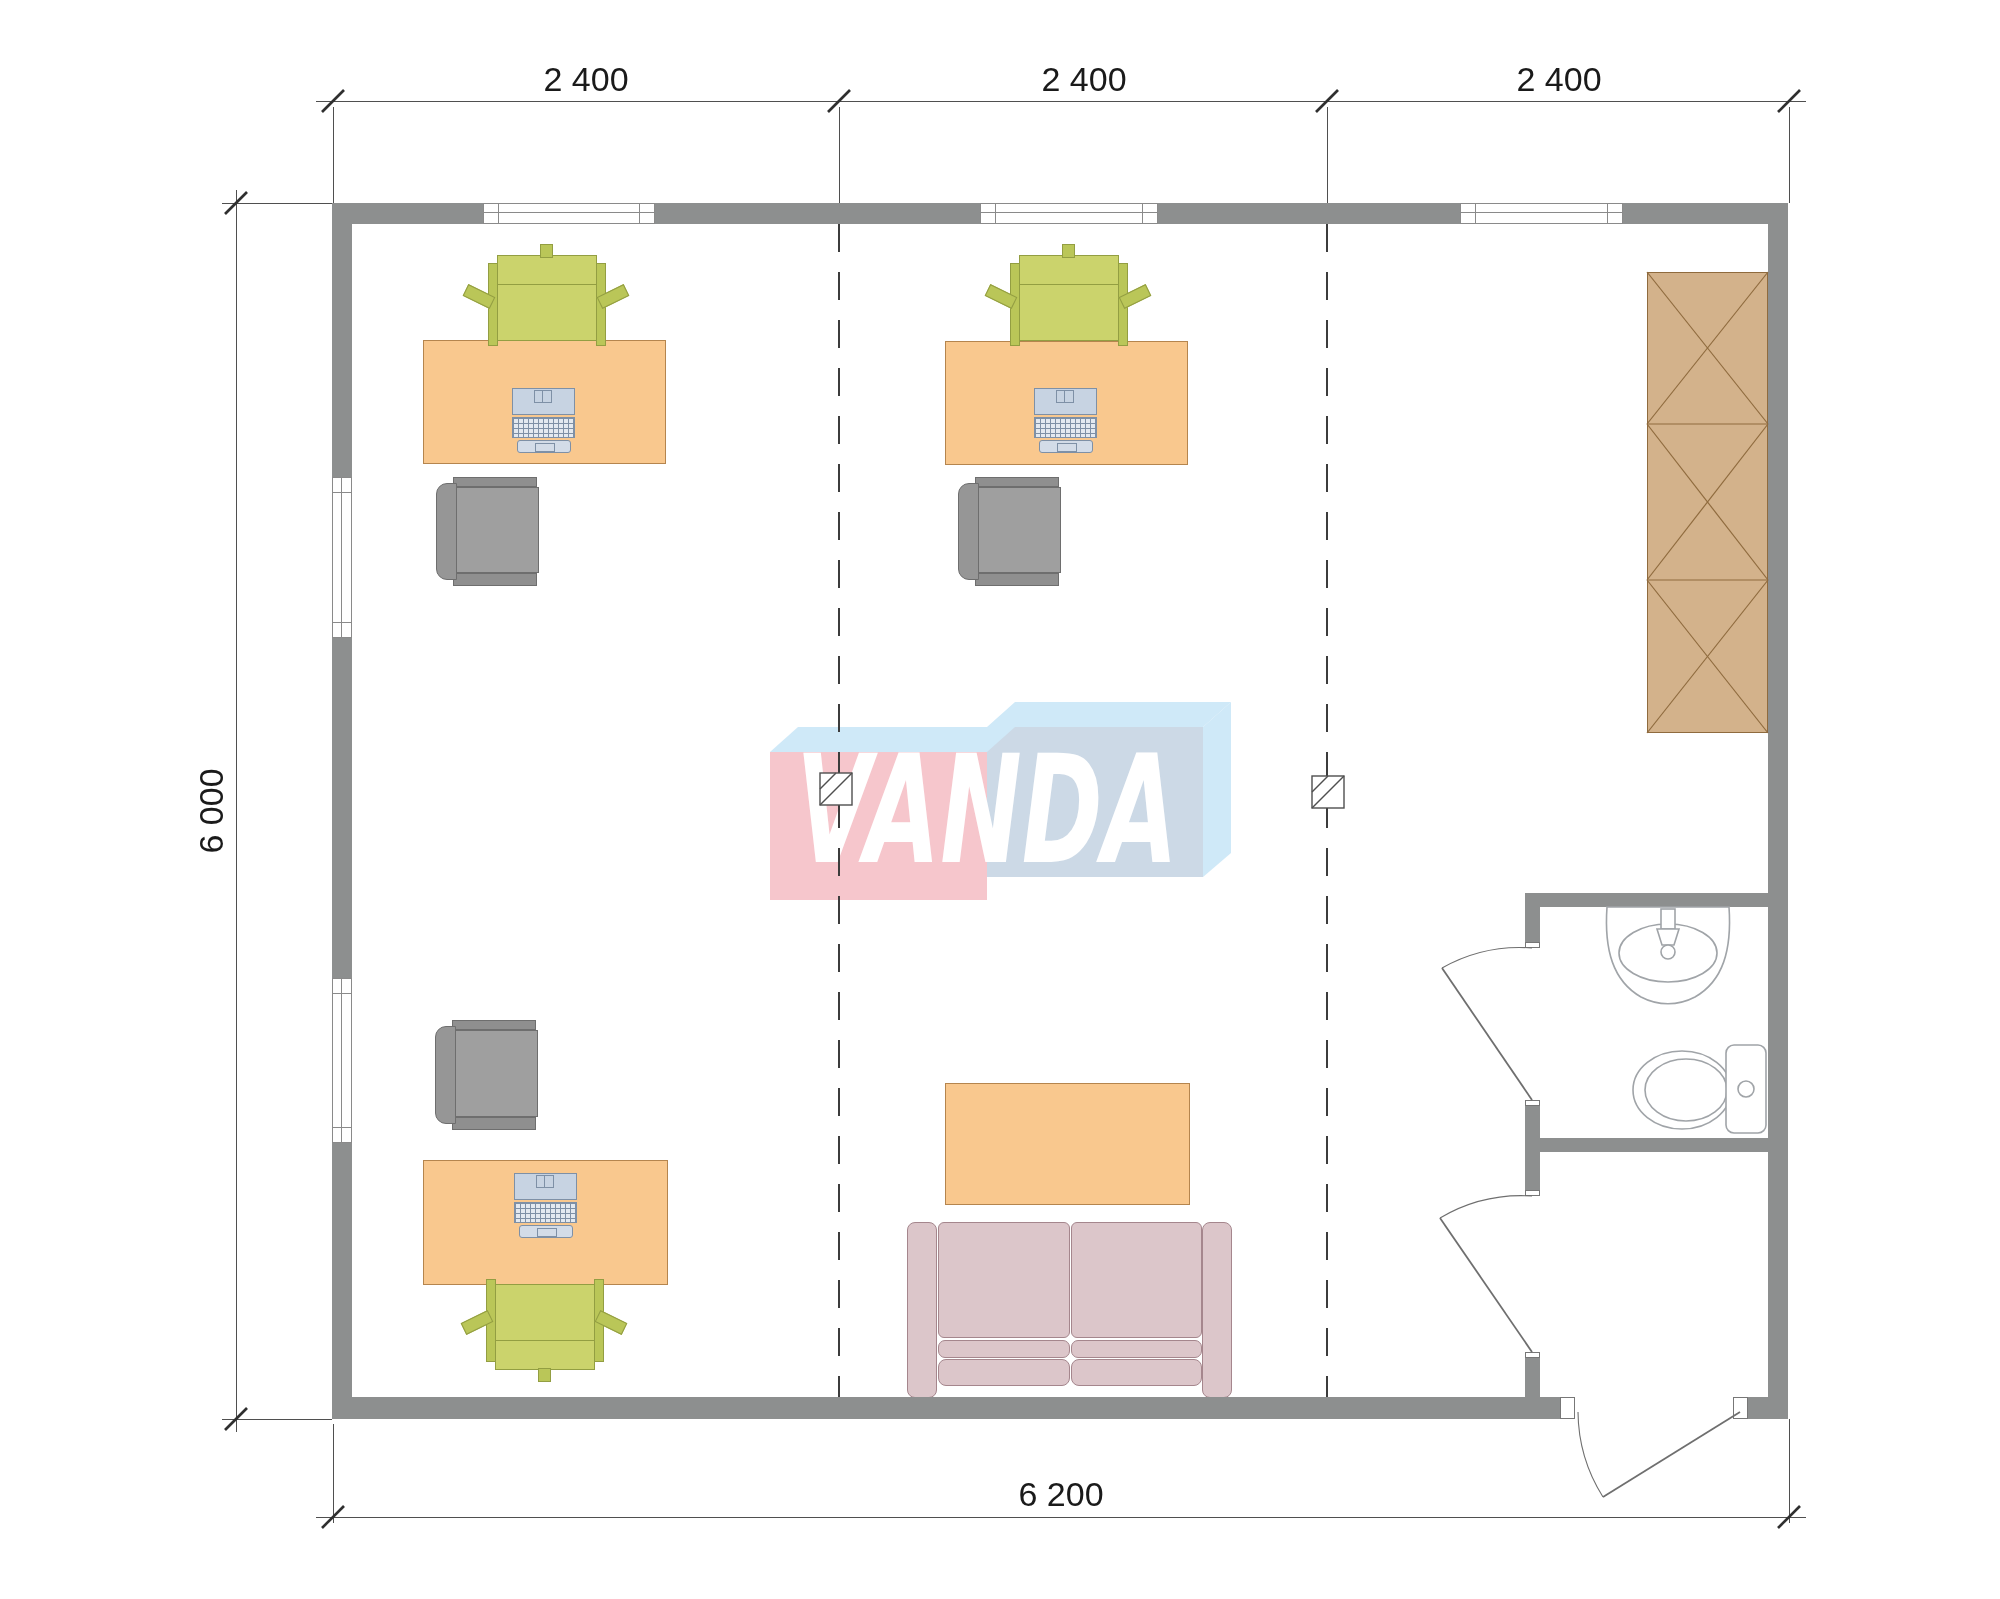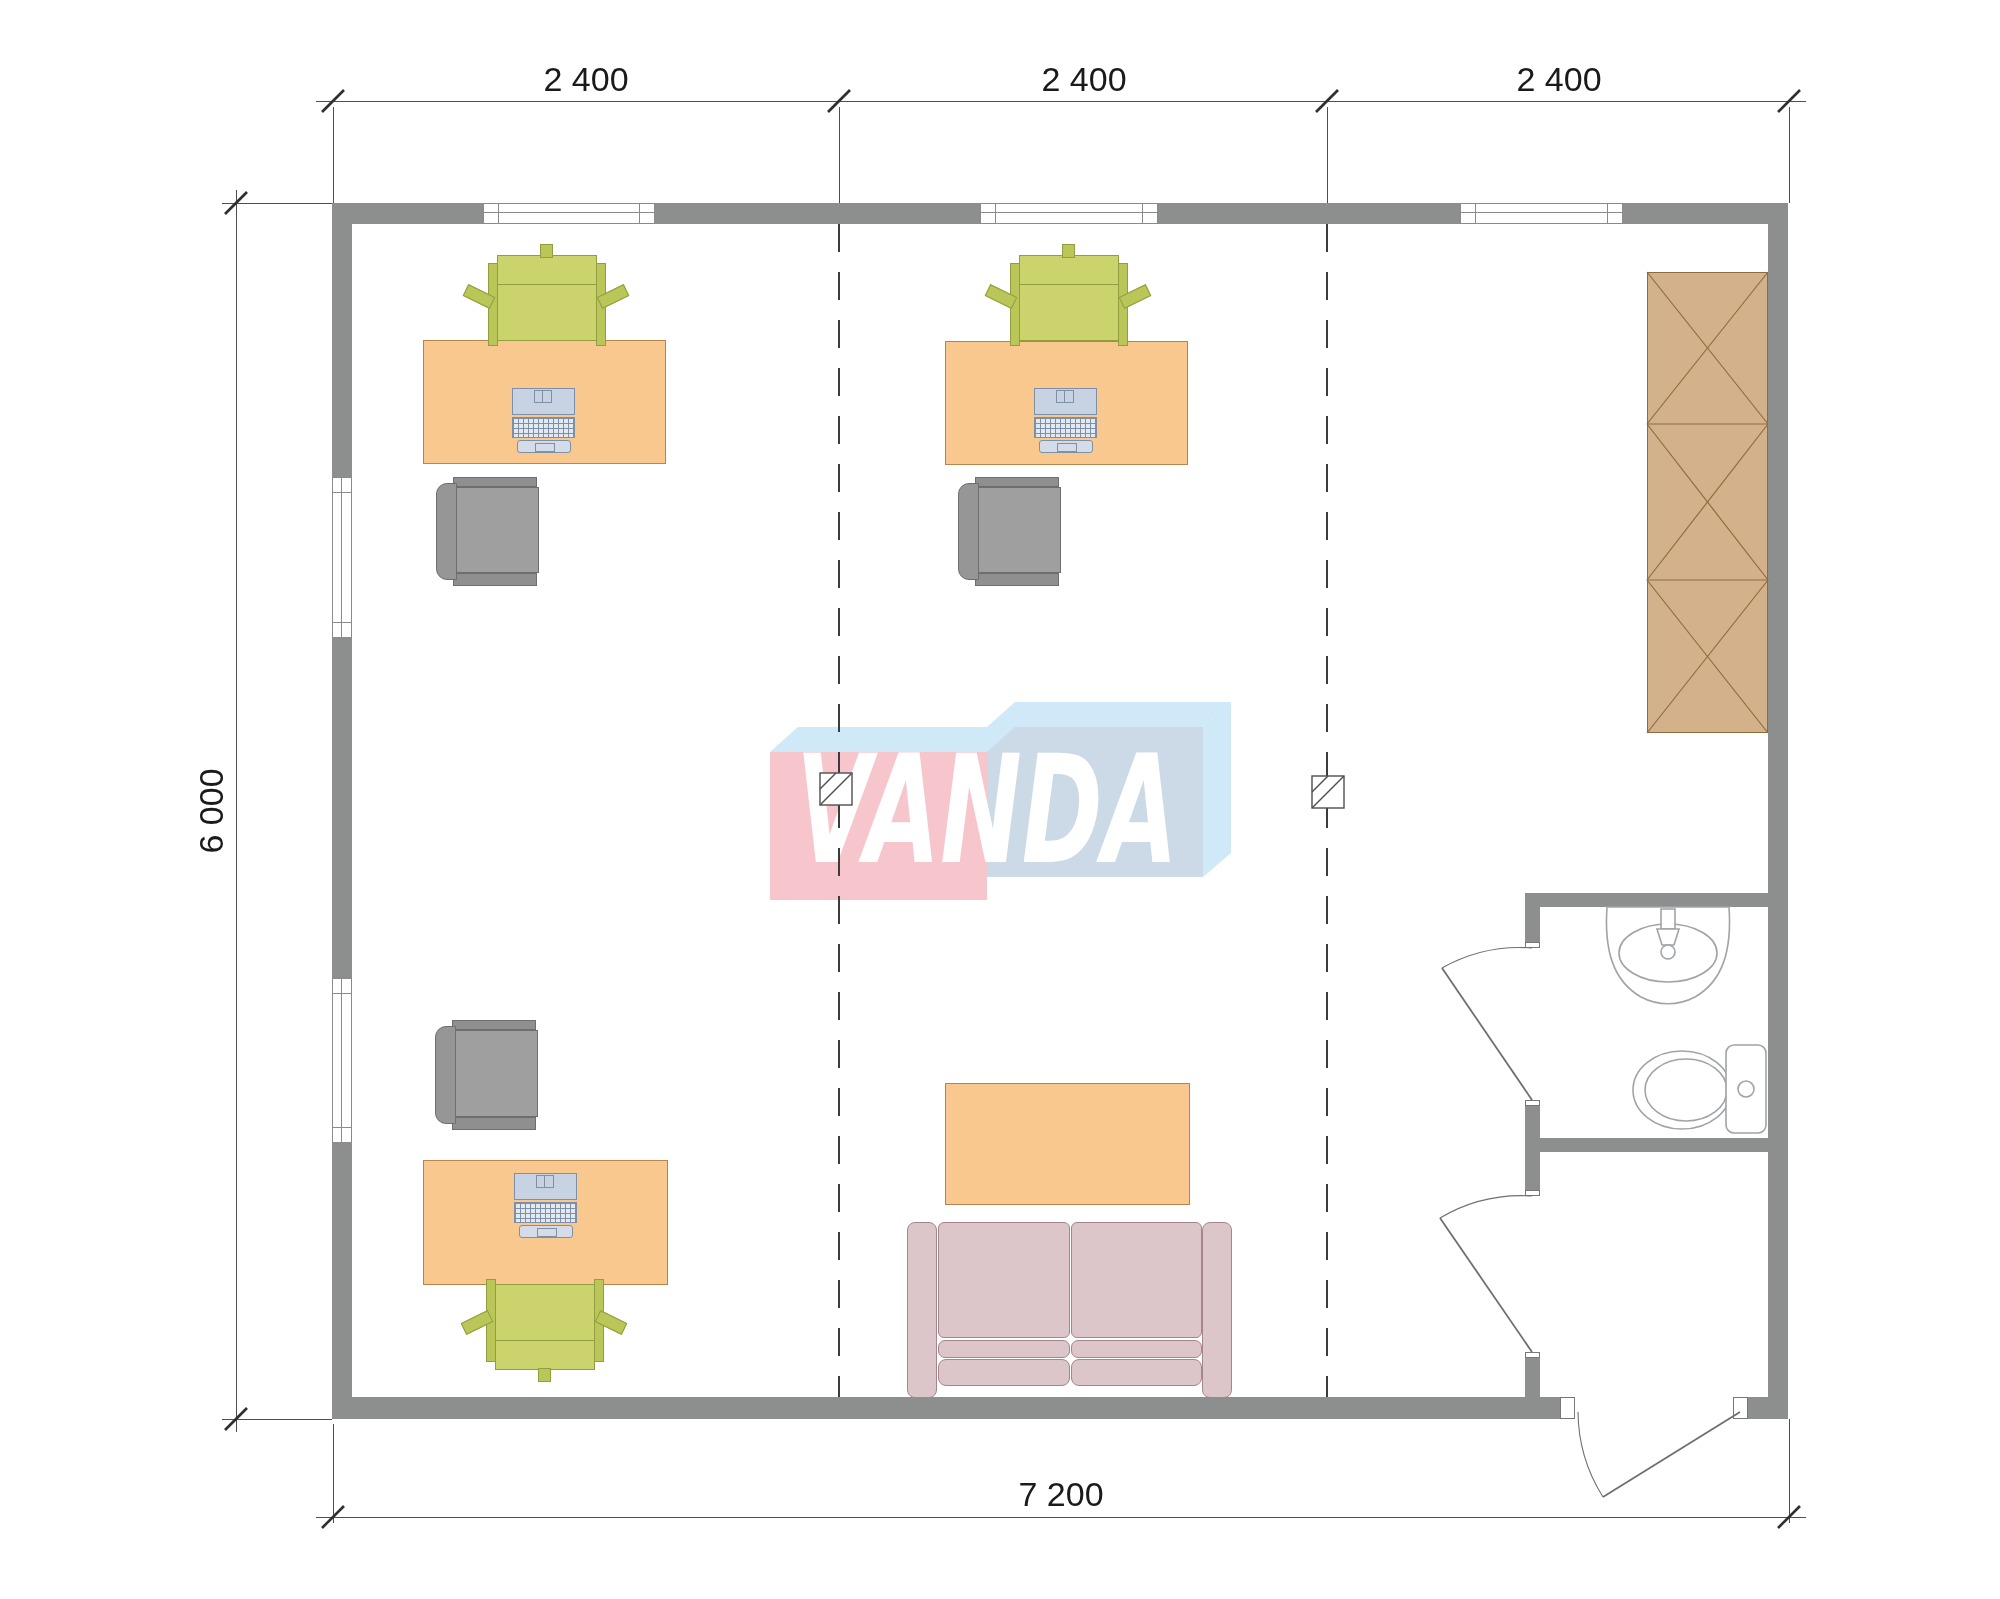--- a/index.html
+++ b/index.html
@@ -79,21 +79,21 @@
   <div class="dimline" style="left:1789px;top:107px;width:1px;height:96px;"></div>
   <div class="dimline" style="left:222px;top:203px;width:110px;height:1px;"></div>
   <div class="dimline" style="left:222px;top:1419px;width:110px;height:1px;"></div>
   <div class="dimline" style="left:333px;top:1424px;width:1px;height:99px;"></div>
   <div class="dimline" style="left:1789px;top:1419px;width:1px;height:104px;"></div>
 
   <div class="dimtext" style="left:486px;top:60px;width:200px;">2 400</div>
   <div class="dimtext" style="left:984px;top:60px;width:200px;">2 400</div>
   <div class="dimtext" style="left:1459px;top:60px;width:200px;">2 400</div>
   <div class="dimtext" style="left:111px;top:792px;width:200px;transform:rotate(-90deg);">6 000</div>
-  <div class="dimtext" style="left:961px;top:1475px;width:200px;">7 200</div>
+  <div class="dimtext" style="left:961px;top:1475px;width:200px;">6 200</div>
 
   <div class="dash-v" style="left:838px;top:224px;height:1173px;"></div>
   <div class="dash-v" style="left:1326px;top:224px;height:1173px;"></div>
 
   <div class="desk" style="left:423px;top:340px;width:243px;height:124px;"></div>
   <div class="desk" style="left:945px;top:341px;width:243px;height:124px;"></div>
   <div class="desk" style="left:423px;top:1160px;width:245px;height:125px;"></div>
   <div class="desk" style="left:945px;top:1083px;width:245px;height:122px;"></div>
 
   <div class="laptop" style="left:511px;top:388px;width:67px;height:65px;">

